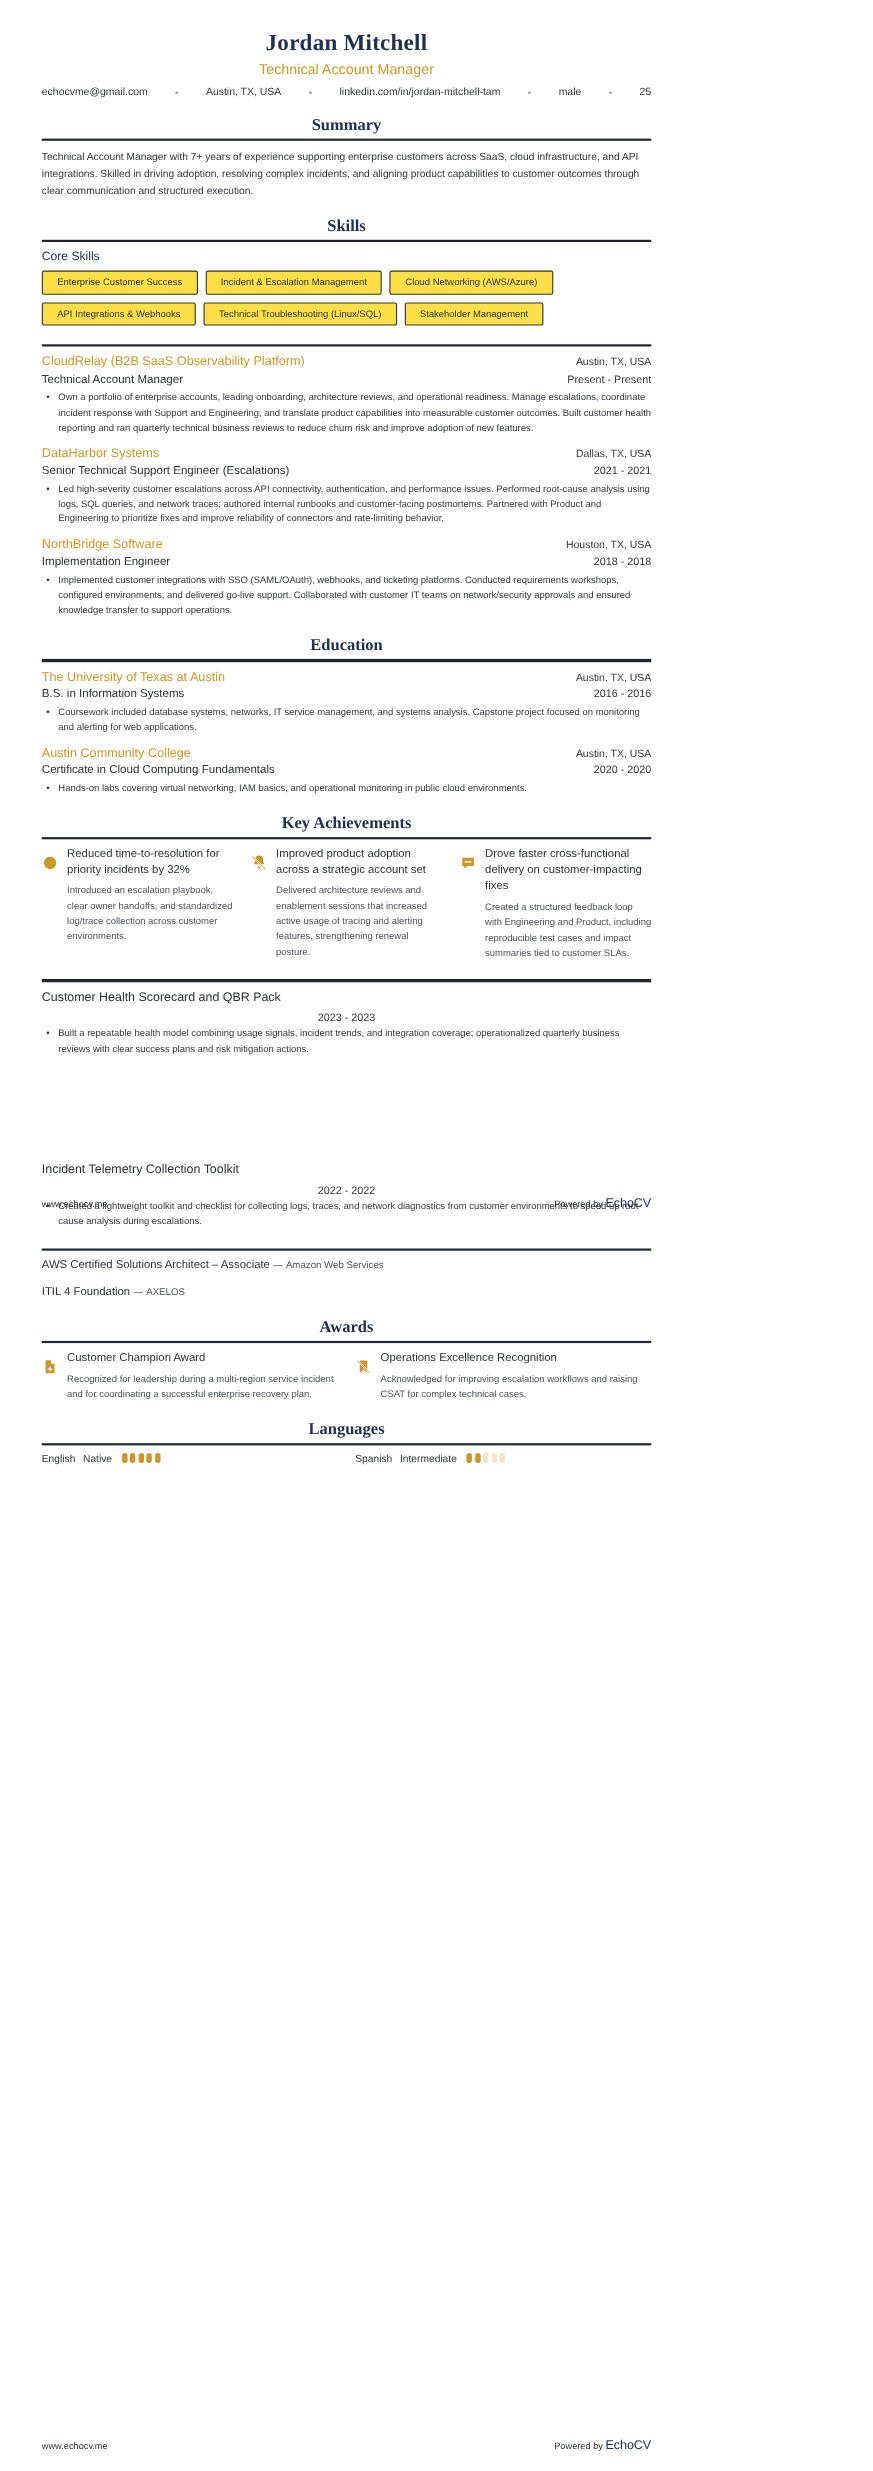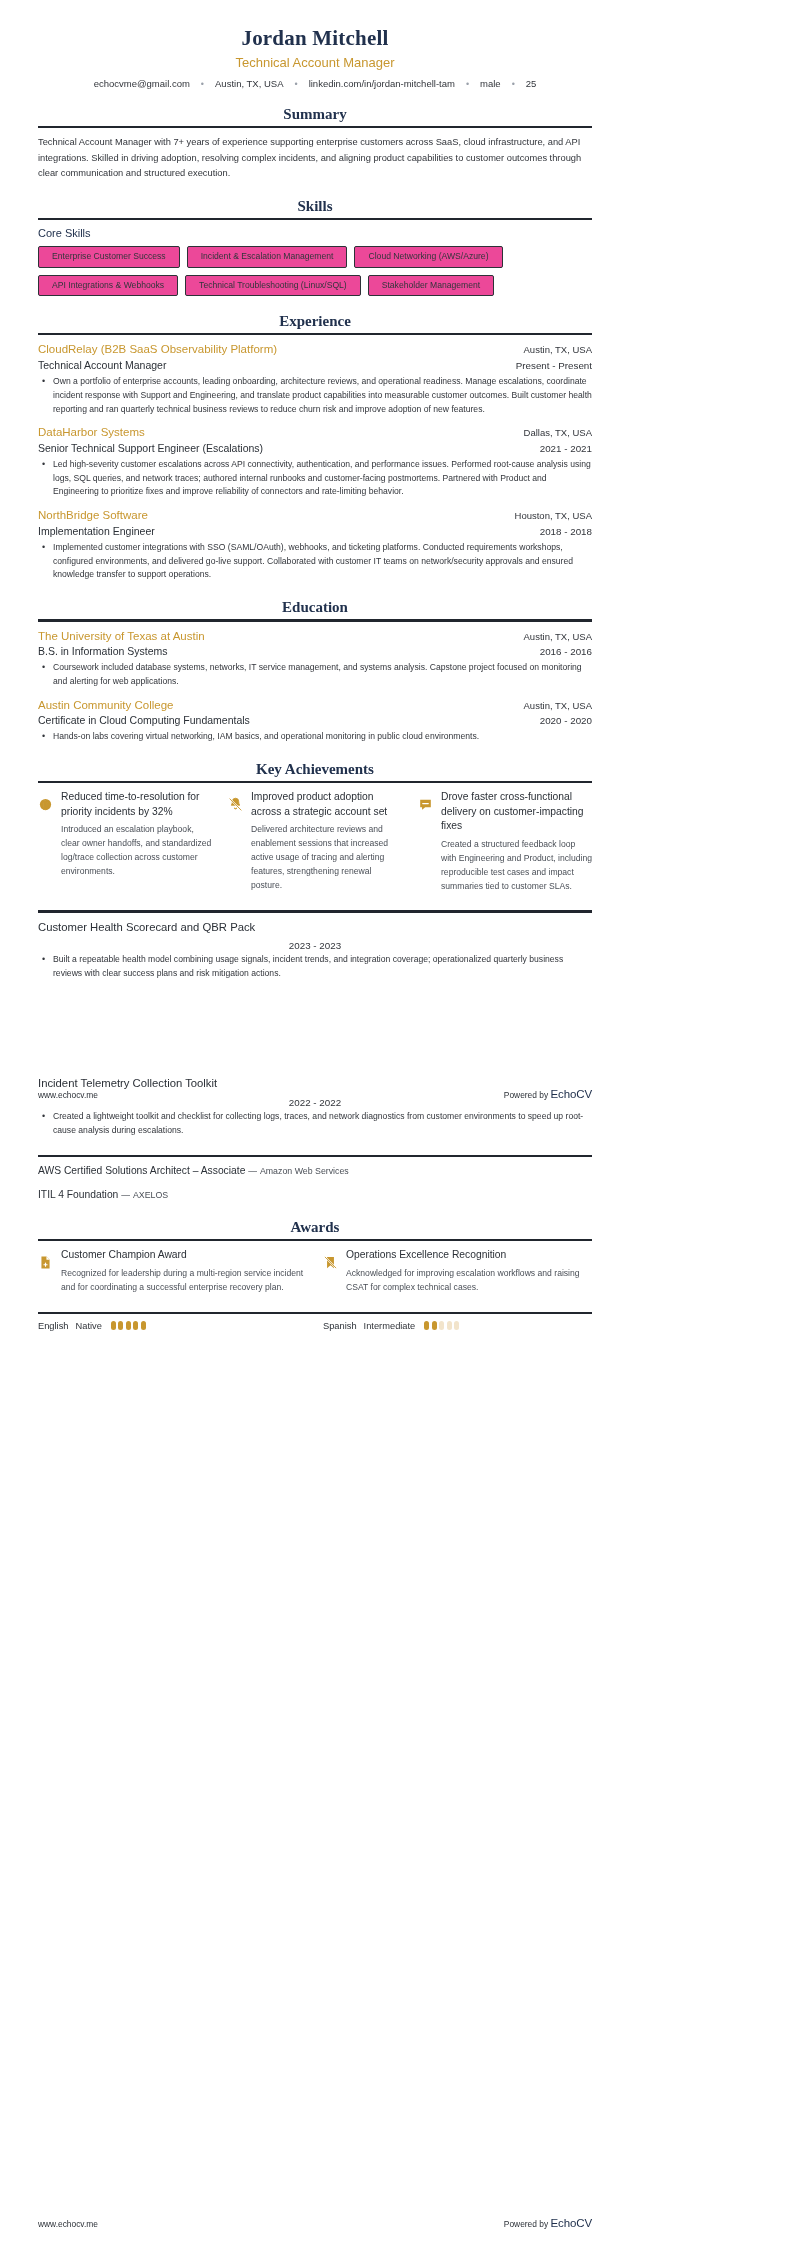--- a/index.html
+++ b/index.html
@@ -38,24 +38,24 @@
     margin-top: 4px;
     font-size: 13px;
     color: #c8972f;
   }
 
   .contact-line {
     margin-top: 8px;
     font-size: 9.5px;
     color: #32353b;
     display: flex;
-    justify-content: center;
+    justify-content: space-between;
     align-items: center;
     flex-wrap: wrap;
-    gap: 4px;
+    gap: 16px;
   }
   .contact-item { white-space: nowrap; }
   .contact-sep {
     color: #9aa0aa;
     padding: 0 7px;
     font-size: 9px;
   }
 
   
   .section { margin-top: 17px; }
@@ -97,21 +97,21 @@
     gap: 7px 7px;
   }
   .chip {
     border: 1px solid #2d3238;
     border-radius: 2px;
     padding: 5px 13px;
     font-size: 8.6px;
     color: #32353b;
     line-height: 1.1;
     white-space: nowrap;
-    background: #ec4899;
+    background: #fde047;
   }
 
   
   .entry { margin-bottom: 9px; }
   .entry:last-child { margin-bottom: 0; }
 
   .entry-row {
     display: flex;
     justify-content: space-between;
     align-items: baseline;
@@ -303,21 +303,20 @@
       <span class="chip">Enterprise Customer Success</span>
       <span class="chip">Incident &amp; Escalation Management</span>
       <span class="chip">Cloud Networking (AWS/Azure)</span>
       <span class="chip">API Integrations &amp; Webhooks</span>
       <span class="chip">Technical Troubleshooting (Linux/SQL)</span>
       <span class="chip">Stakeholder Management</span>
     </div>
   </div>
 
   <div class="section">
-    <div class="section-title">Experience</div>
     <div class="section-rule"></div>
 
     <div class="entry">
       <div class="entry-row">
         <span class="entry-org">CloudRelay (B2B SaaS Observability Platform)</span>
         <span class="entry-loc">Austin, TX, USA</span>
       </div>
       <div class="entry-row">
         <span class="entry-title">Technical Account Manager</span>
         <span class="entry-dates">Present - Present</span>
@@ -506,20 +505,21 @@
         <div class="card-body">
           <div class="card-title">Operations Excellence Recognition</div>
           <div class="card-desc">Acknowledged for improving escalation workflows and raising CSAT for complex technical cases.</div>
         </div>
       </div>
 
     </div>
   </div>
 
   <div class="section">
+    <div class="section-title">Languages</div>
     <div class="section-rule"></div>
     <div class="lang-grid">
 
       <div class="lang-item">
         <span>English</span>
         <span class="lang-level">Native</span>
         <span class="dots">
             <span class="dot"></span>
             <span class="dot"></span>
             <span class="dot"></span>

